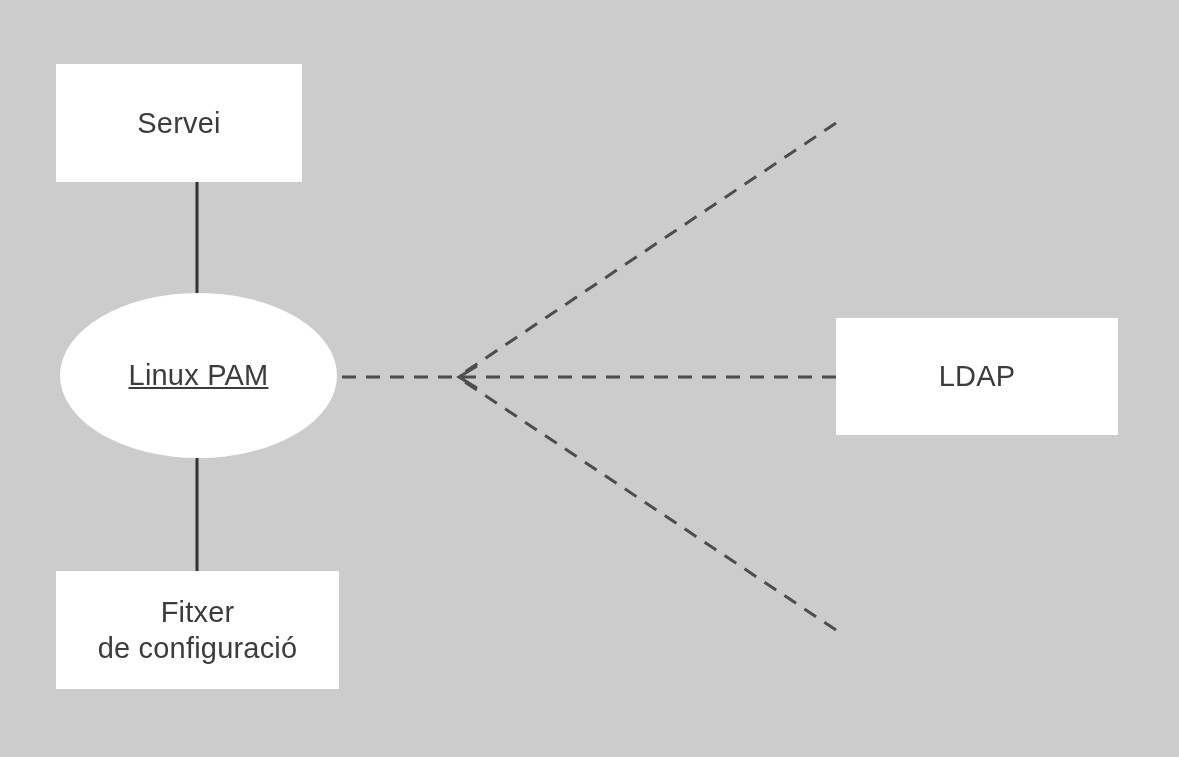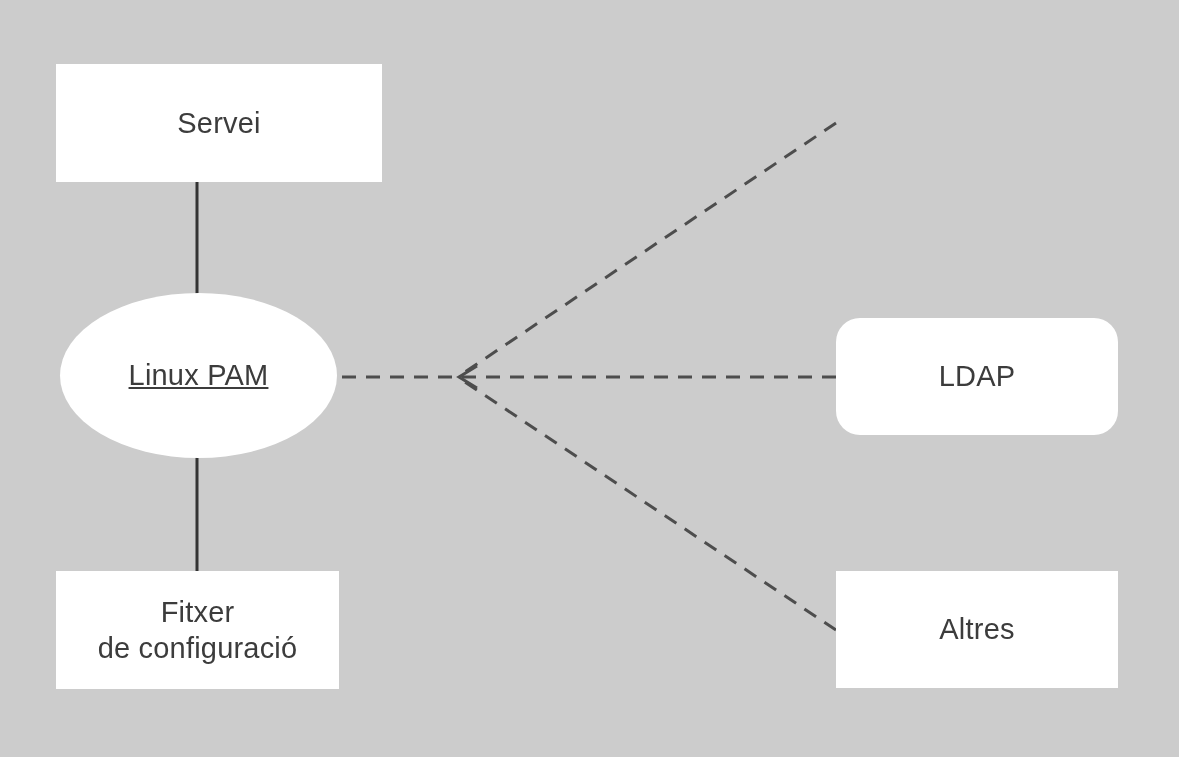--- a/index.html
+++ b/index.html
@@ -43,34 +43,34 @@
   }
   .node.box {
     border-radius: 0;
   }
   .node.ellipse {
     border-radius: 50%;
     text-decoration: underline;
   }
   
   #node-servei {
-    left: 56px;  top: 64px;  width: 326px; height: 118px;
+    left: 56px;  top: 64px;  width: 246px; height: 118px;
   }
   #node-config {
     left: 56px;  top: 571px; width: 283px; height: 118px;
   }
   #node-linux-pam {
     left: 60px;  top: 293px; width: 277px; height: 165px;
   }
   
   #node-etc-passwd {
     left: 836px; top: 64px;  width: 282px; height: 118px;
   }
   #node-ldap {
-    left: 836px; top: 318px; width: 282px; height: 117px; border-radius: 24px;
+    left: 836px; top: 318px; width: 282px; height: 117px;
   }
   #node-altres {
     left: 836px; top: 571px; width: 282px; height: 117px;
   }
 </style>
 </head>
 <body>
 
 <div id="diagram">
 
@@ -100,17 +100,14 @@
   <div class="node box" id="node-config">
     <span>Fitxer
 de configuració</span>
   </div>
 
 
   <div class="node box" id="node-ldap">
     <span>LDAP</span>
   </div>
 
-  <div class="node box" id="node-altres">
-    <span>Altres</span>
-  </div>
 
 </div>
 
 </body></html>

